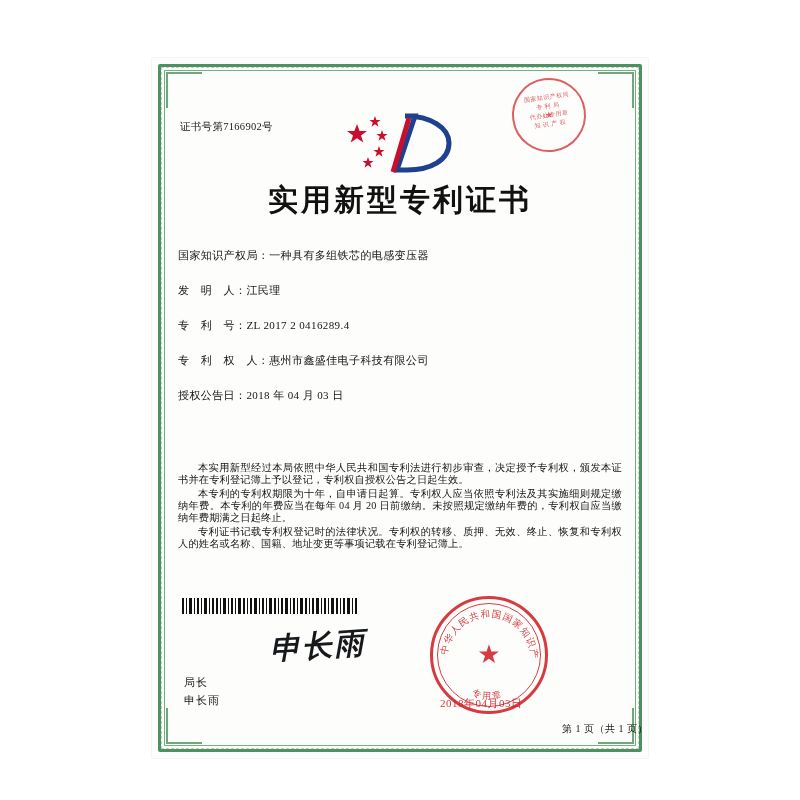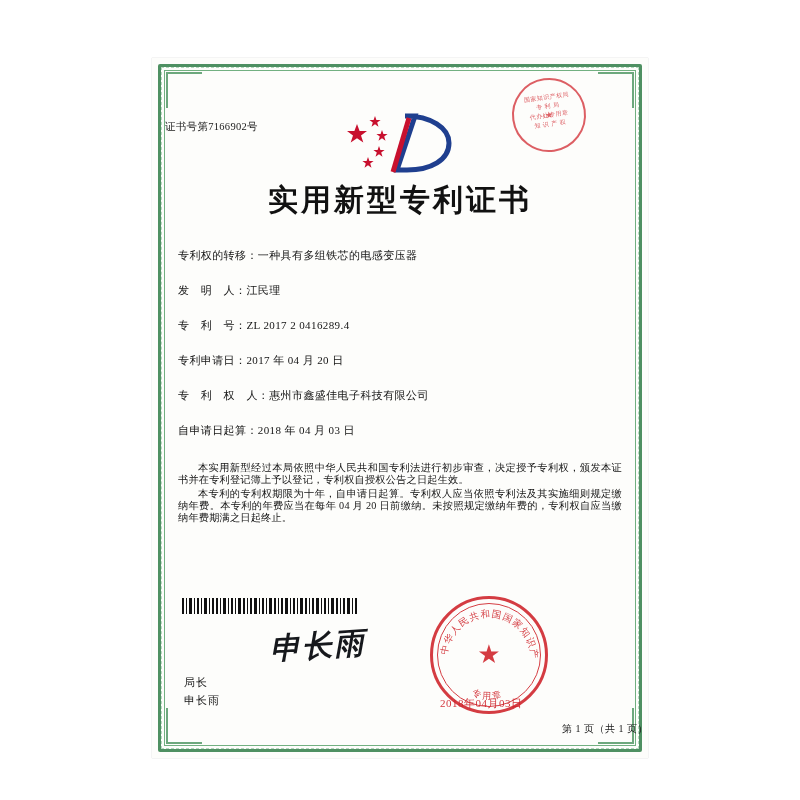--- a/index.html
+++ b/index.html
@@ -64,21 +64,21 @@
     border: 2px solid #3d8c54;
     opacity: 0.75;
   }
   .corner.tl { left: 14px; top: 14px; border-right: none; border-bottom: none; }
   .corner.tr { right: 14px; top: 14px; border-left: none; border-bottom: none; }
   .corner.bl { left: 14px; bottom: 14px; border-right: none; border-top: none; }
   .corner.br { right: 14px; bottom: 14px; border-left: none; border-top: none; }
 
   .cert-no {
     position: absolute;
-    left: 13px;
+    left: 28px;
     top: 62px;
     font-size: 10.5px;
     color: #1a1a1a;
     letter-spacing: 0.3px;
     font-family: "Liberation Serif", serif;
   }
   .emblem {
     position: absolute;
     left: 50%;
     transform: translateX(-50%);
@@ -274,42 +274,40 @@
         <div>代办处专用章</div>
         <div>知 识 产 权</div>
       </div>
       <div class="stamp-star">★</div>
     </div>
 
     <div class="title">实用新型专利证书</div>
 
     <div class="fields">
       <div class="field-row">
-        <span class="lab">专利权的转移：</span><span class="val">一种具有多组铁芯的电感变压器</span>
+        <span class="lab">国家知识产权局：</span><span class="val">一种具有多组铁芯的电感变压器</span>
       </div>
       <div class="field-row">
         <span class="lab">发　明　人：</span><span class="val">江民理</span>
       </div>
       <div class="field-row">
         <span class="lab">专　利　号：</span><span class="val">ZL 2017 2 0416289.4</span>
       </div>
       <div class="field-row">
-        <span class="lab">专利申请日：</span><span class="val">2017 年 04 月 20 日</span>
-      </div>
-      <div class="field-row">
         <span class="lab">专　利　权　人：</span><span class="val">惠州市鑫盛佳电子科技有限公司</span>
       </div>
       <div class="field-row">
-        <span class="lab">自申请日起算：</span><span class="val">2018 年 04 月 03 日</span>
+        <span class="lab">授权公告日：</span><span class="val">2018 年 04 月 03 日</span>
       </div>
     </div>
 
     <div class="body-text">
       <p>本实用新型经过本局依照中华人民共和国专利法进行初步审查，决定授予专利权，颁发本证书并在专利登记簿上予以登记，专利权自授权公告之日起生效。</p>
       <p>本专利的专利权期限为十年，自申请日起算。专利权人应当依照专利法及其实施细则规定缴纳年费。本专利的年费应当在每年 04 月 20 日前缴纳。未按照规定缴纳年费的，专利权自应当缴纳年费期满之日起终止。</p>
+      <p>专利证书记载专利权登记时的法律状况。专利权的转移、质押、无效、终止、恢复和专利权人的姓名或名称、国籍、地址变更等事项记载在专利登记簿上。</p>
     </div>
 
     <div class="barcode">
       <svg viewBox="0 0 178 16" width="178" height="16" preserveAspectRatio="none">
         <g fill="#111">
           <rect x="0" y="0" width="2" height="16"></rect>
             <rect x="4" y="0" width="1" height="16"></rect>
           <rect x="7" y="0" width="3" height="16"></rect>
             <rect x="12" y="0" width="1" height="16"></rect>
           <rect x="15" y="0" width="2" height="16"></rect>

